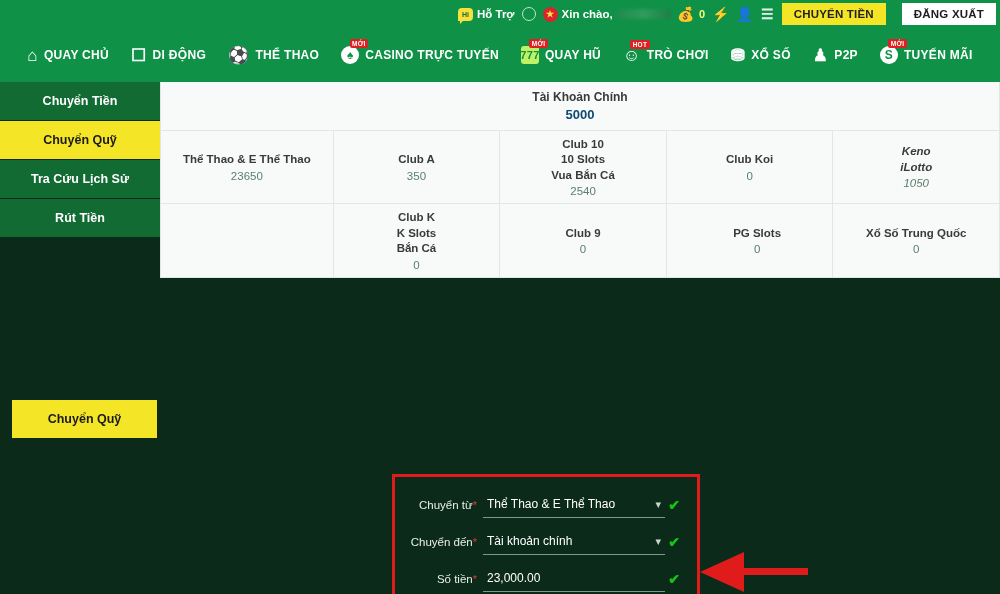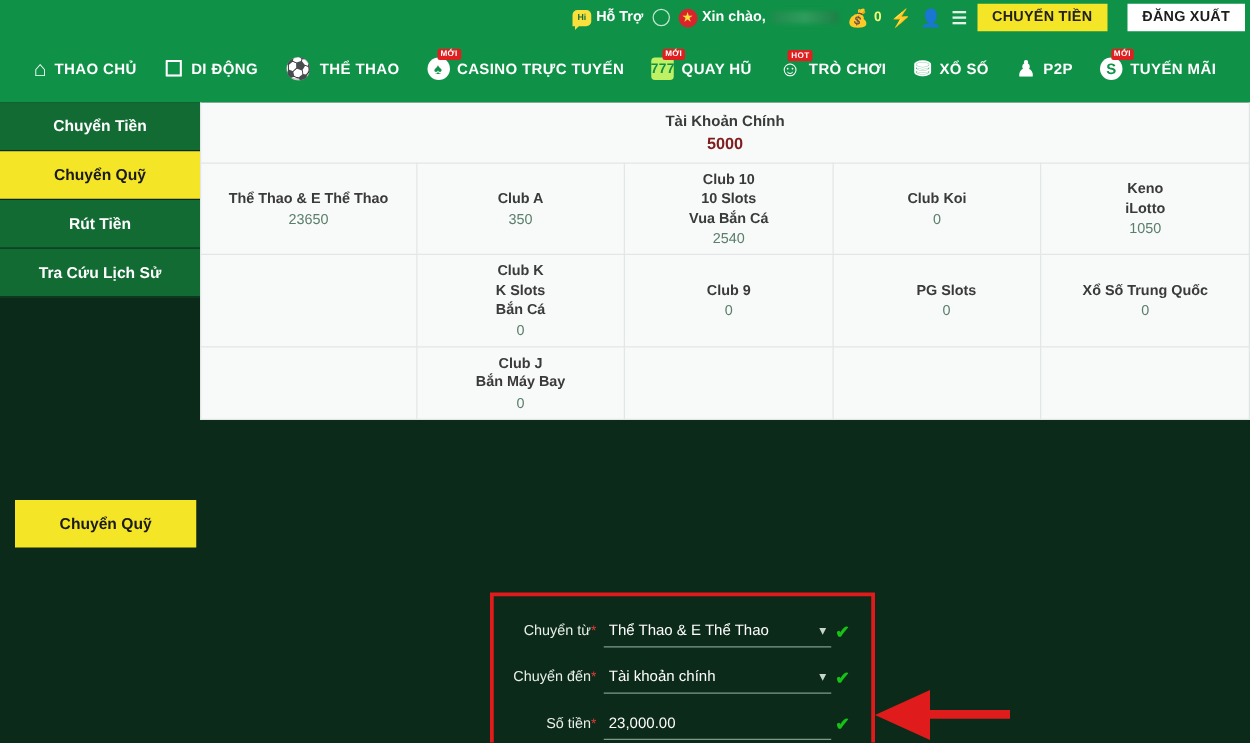--- a/index.html
+++ b/index.html
@@ -153,21 +153,21 @@
     text-align: center;
     vertical-align: middle;
     padding: 6px 4px;
     font-size: 11.5px;
     color: #3b3b3b;
   }
   .cell-name { font-weight: bold; line-height: 1.35; color: #3a3a3a; }
   .cell-val { color: #5a7f6c; font-weight: normal; margin-top: 2px; }
   .main-acct td { border-top: none; }
   .main-name { font-size: 12px; font-weight: bold; color: #3a3a3a; }
-  .main-val { font-size: 13px; font-weight: bold; color: #7f1d1d; margin-top: 3px; }
+  .main-val { font-size: 13px; font-weight: bold; color: #0c4a6e; margin-top: 3px; }
 
   
   .form-box {
     position: absolute;
     left: 392px; top: 392px;
     width: 308px; height: 160px;
     border: 3px solid #e01b1b;
   }
   .form-inner { padding: 12px 14px 14px 14px; }
   .f-row {
@@ -250,21 +250,21 @@
 
   <div class="btn-yellow-top">CHUYỂN TIỀN</div>
   <div class="btn-white-top">ĐĂNG XUẤT</div>
 </div>
 
 <div class="navbar" id="navbar">
     <div class="nav-item">
       <span class="ico-wrap">
         <span class="nav-ico">⌂</span>
       </span>
-      <span>THAO CHỦ</span>
+      <span>QUAY CHỦ</span>
     </div>
     <div class="nav-item">
       <span class="ico-wrap">
         <span class="nav-ico">☐</span>
       </span>
       <span>DI ĐỘNG</span>
     </div>
     <div class="nav-item">
       <span class="ico-wrap">
         <span class="nav-ico">⚽</span>
@@ -316,24 +316,24 @@
 <div class="content">
 
   <div class="sidebar" id="sidebar">
       <div class="side-item">
         <span>Chuyển Tiền</span>
       </div>
       <div class="side-item active">
         <span>Chuyển Quỹ</span>
       </div>
       <div class="side-item">
+        <span>Tra Cứu Lịch Sử</span>
+      </div>
+      <div class="side-item">
         <span>Rút Tiền</span>
-      </div>
-      <div class="side-item">
-        <span>Tra Cứu Lịch Sử</span>
       </div>
     </div>
 
   <div class="btn-side-yellow">Chuyển Quỹ</div>
 
   <table class="acct-table">
     <tbody>
         <tr class="main-acct">
       <td colspan="5" style="height:48px;">
         <div class="main-name">Tài Khoản Chính</div>
@@ -352,21 +352,21 @@
             <div class="cell-val">350</div>
           </td>
           <td style="height: 58px; width: 164px;">
             <div class="cell-name">Club 10<br>10 Slots<br>Vua Bắn Cá</div>
             <div class="cell-val">2540</div>
           </td>
           <td style="height: 58px; width: 164px;">
             <div class="cell-name">Club Koi</div>
             <div class="cell-val">0</div>
           </td>
-          <td style="height: 58px; width: 164px;">
+          <td style="height: 58px; width: 164px; font-style: italic;">
             <div class="cell-name">Keno<br>iLotto</div>
             <div class="cell-val">1050</div>
           </td>
         </tr>
         <tr>
           <td style="height: 58px; width: 170px;"></td>
           <td style="height: 58px; width: 164px;">
             <div class="cell-name">Club K<br>K Slots<br>Bắn Cá</div>
             <div class="cell-val">0</div>
           </td>
@@ -376,30 +376,20 @@
           </td>
           <td style="height: 58px; width: 164px; padding-left: 19px;">
             <div class="cell-name">PG Slots</div>
             <div class="cell-val">0</div>
           </td>
           <td style="height: 58px; width: 164px;">
             <div class="cell-name">Xổ Số Trung Quốc</div>
             <div class="cell-val">0</div>
           </td>
         </tr>
-        <tr>
-          <td style="height: 49px; width: 170px;"></td>
-          <td style="height: 49px; width: 164px;">
-            <div class="cell-name">Club J<br>Bắn Máy Bay</div>
-            <div class="cell-val">0</div>
-          </td>
-          <td style="height: 49px; width: 164px;"></td>
-          <td style="height: 49px; width: 164px;"></td>
-          <td style="height: 49px; width: 164px;"></td>
-        </tr>
       </tbody>
   </table>
 
   <div class="form-box">
     <div class="form-inner">
 
       <div class="f-row">
         <div class="f-label">
           <span>Chuyển từ</span><span class="f-req">*</span>
         </div>

